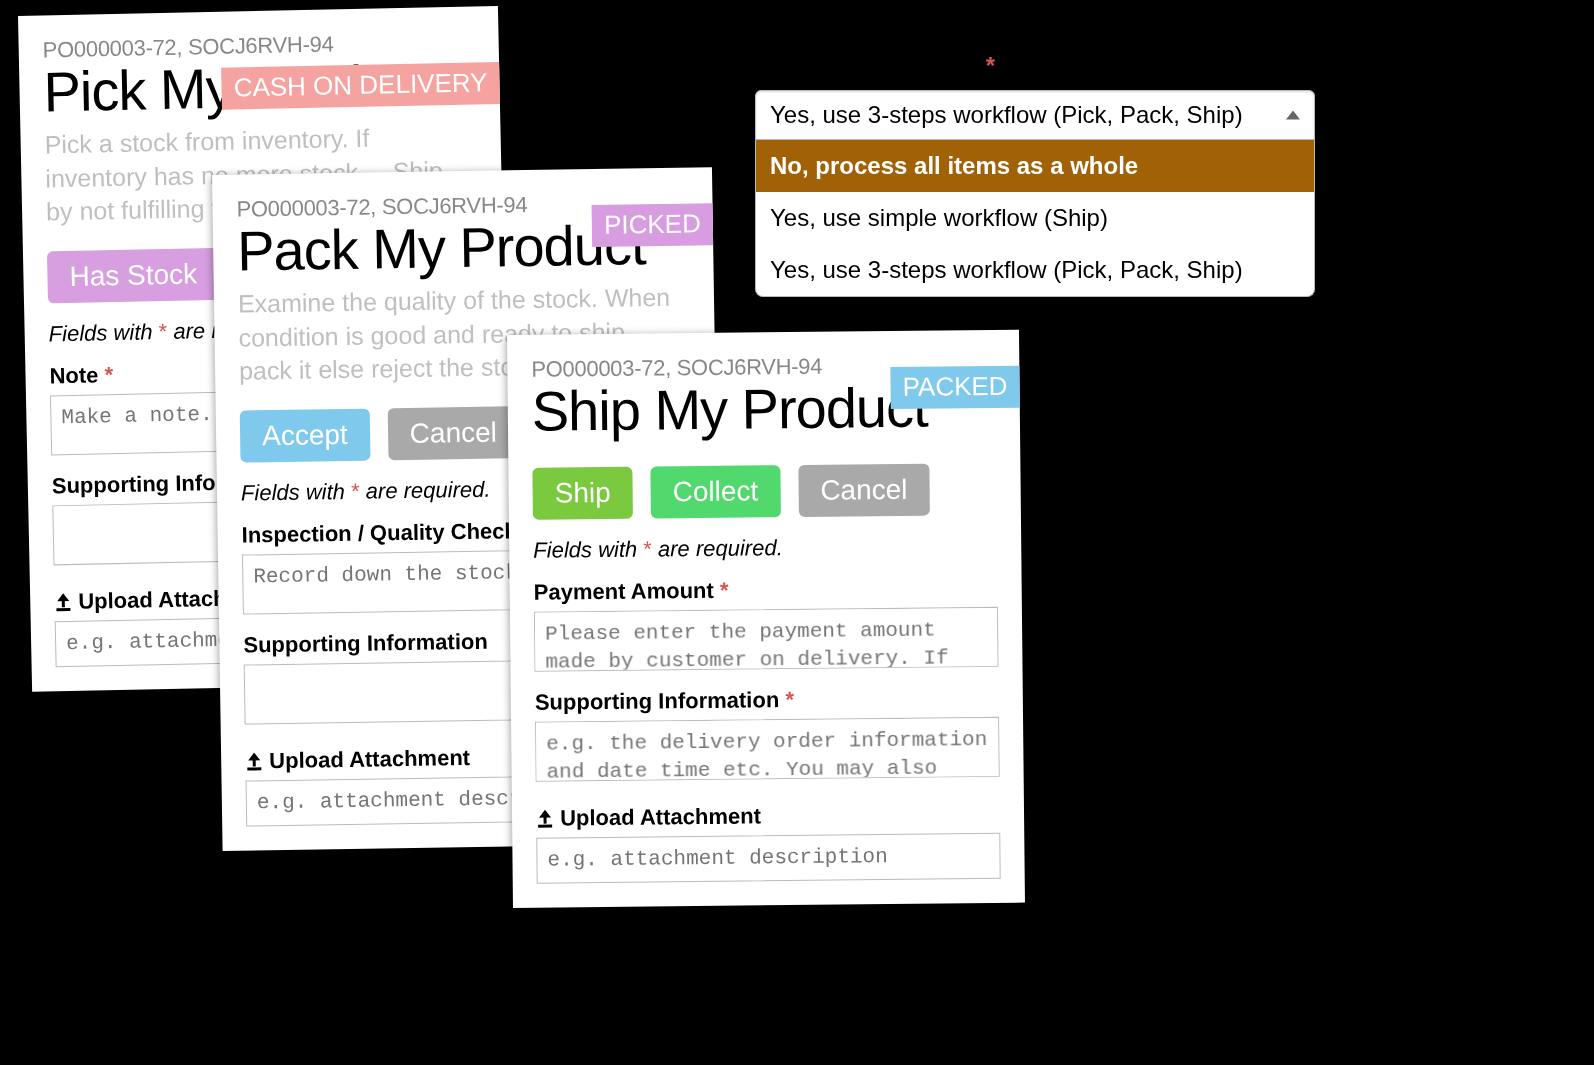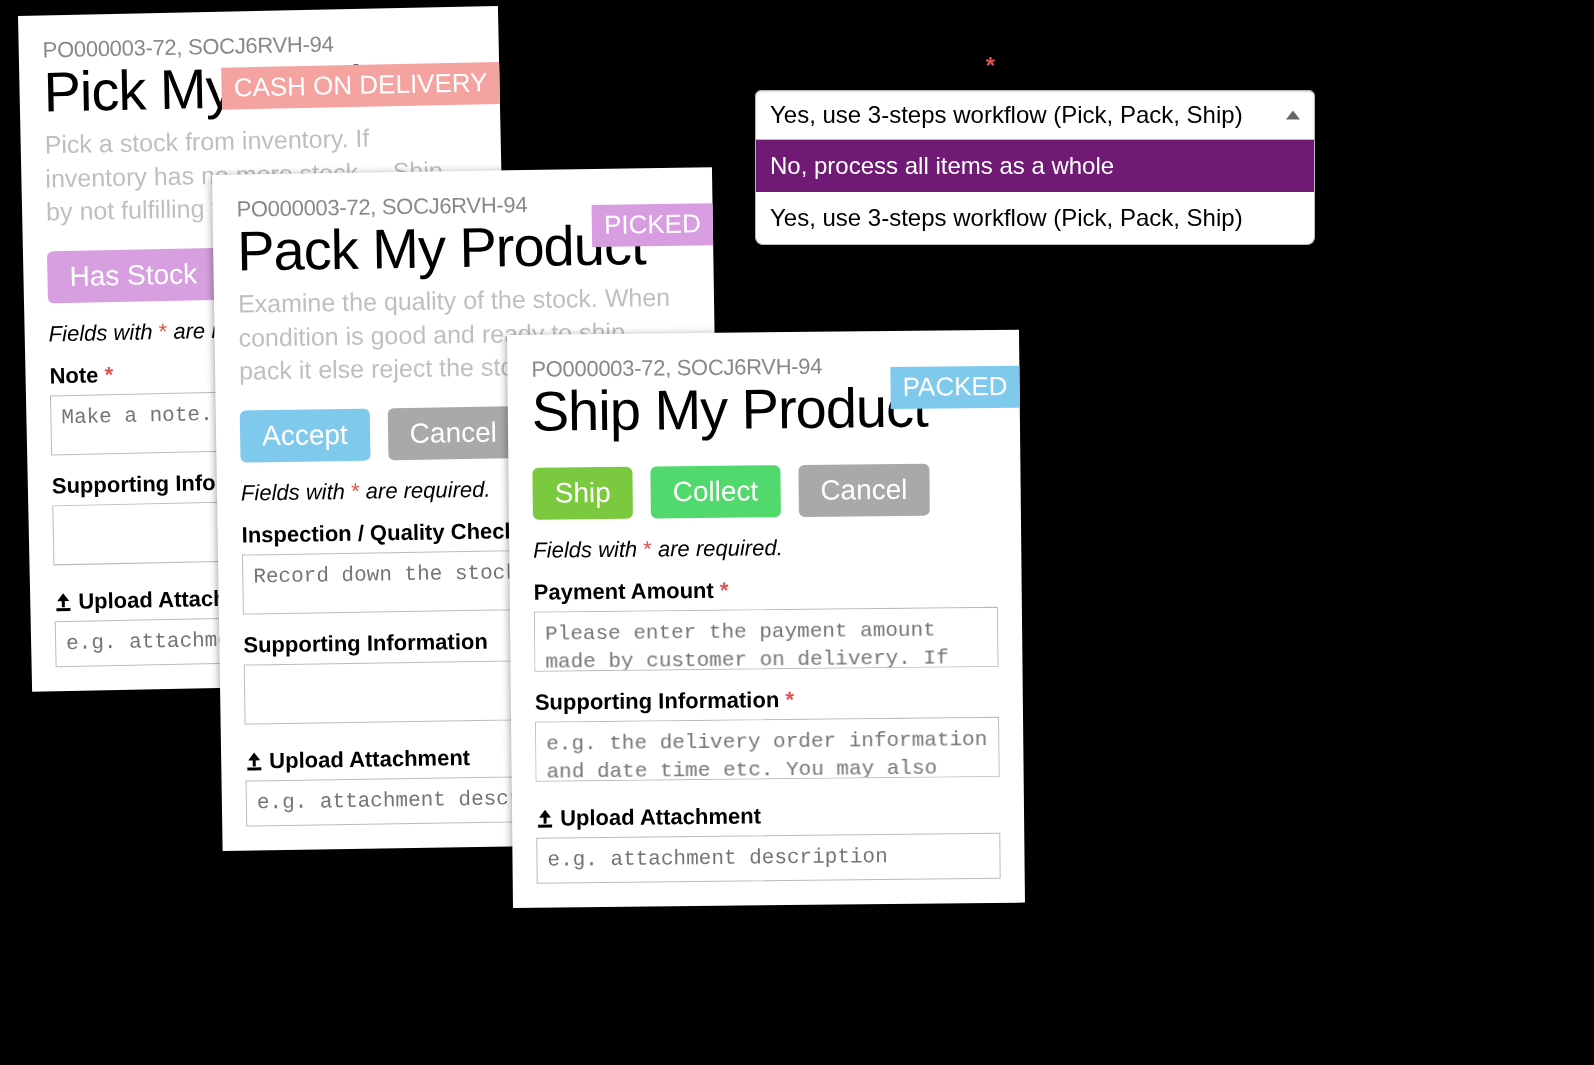--- a/index.html
+++ b/index.html
@@ -103,21 +103,21 @@
     width:0; height:0; border-left:7px solid transparent; border-right:7px solid transparent;
     border-bottom:9px solid #666;
   }
   .dd-list {
     background:#fff; border:1px solid #bbb; border-top:none;
     border-radius:0 0 8px 8px;
     box-shadow: 0 6px 14px rgba(0,0,0,0.45);
     overflow:hidden;
   }
   .dd-item { padding: 12px 14px; font-size: 24px; }
-  .dd-item.hl { background:#701a75; color:#fff; }
+  .dd-item.hl { background:#a16207; color:#fff;font-weight:bold; }
 
 </style>
 </head>
 <body>
 
 <div class="card card-pick">
   <div class="order-ref">PO000003-72, SOCJ6RVH-94</div>
   <h1 class="card-title">Pick My Product</h1>
   <div class="badge cod">CASH ON DELIVERY</div>
   <div class="card-desc">Pick a stock from inventory. If inventory has no more stock ... Ship ... by not fulfilling th</div>
@@ -202,15 +202,16 @@
 <div class="dd-wrap">
   <div class="dd-title">
     <span>Process each items</span> <span class="star">*</span>
   </div>
   <div class="dd-selected">
     <span>Yes, use 3-steps workflow (Pick, Pack, Ship)</span>
     <span class="dd-caret"></span>
   </div>
   <div class="dd-list">
     <div class="dd-item hl">No, process all items as a whole</div>
+    <div class="dd-item">Yes, use simple workflow (Ship)</div>
     <div class="dd-item">Yes, use 3-steps workflow (Pick, Pack, Ship)</div>
   </div>
 </div>
 
 </body></html>

